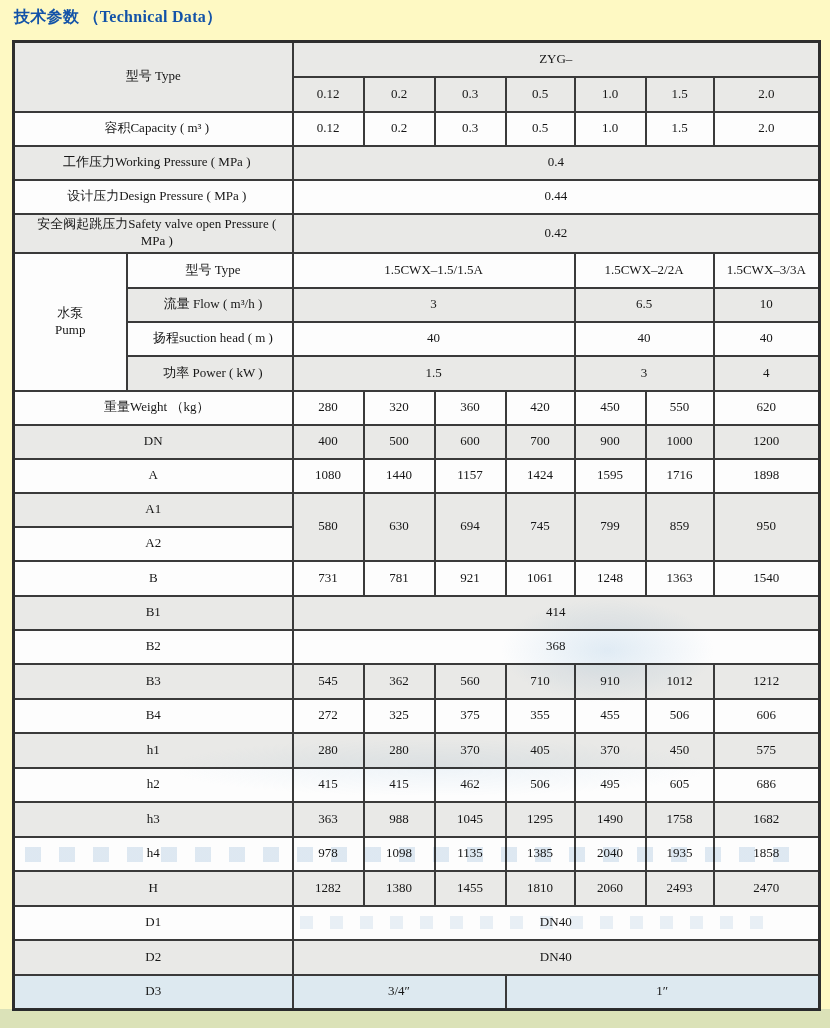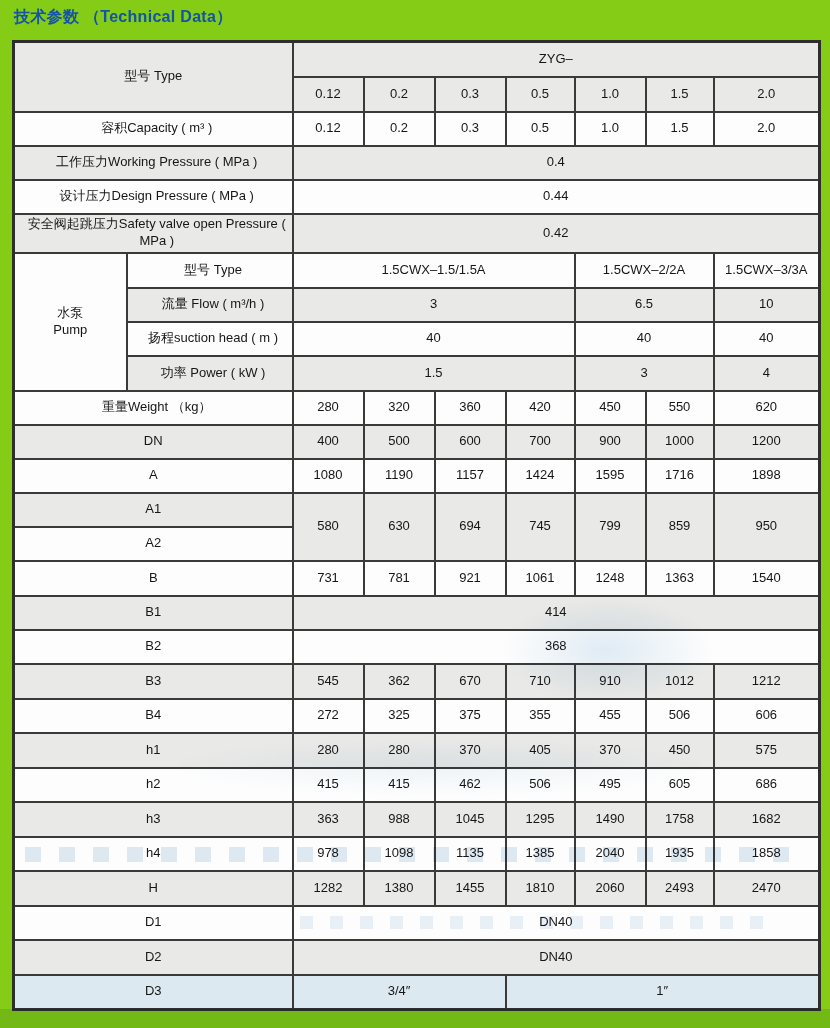--- a/index.html
+++ b/index.html
@@ -4,22 +4,23 @@
 <style>
   html, body { margin: 0; padding: 0; }
   body {
     font-family: "Liberation Sans", "DejaVu Sans", sans-serif;
     background: #ffffff;
   }
   .page {
     position: relative;
     width: 830px;
     height: 1028px;
-    background: #84cc16;
+    background: #fef9c3;
     overflow: hidden;
+    font-family: Liberation Serif, serif;
   }
   .page-title {
     position: absolute;
     left: 14px;
     top: 7px;
     font-size: 16px;
     font-weight: bold;
     color: var(--title, #1353a8);
     letter-spacing: 0.3px;
   }
@@ -183,21 +184,21 @@
           <td>500</td>
           <td>600</td>
           <td>700</td>
           <td>900</td>
           <td>1000</td>
           <td>1200</td>
         </tr>
         <tr class="bg-white" style="height: 34px;">
           <td colspan="2">A</td>
           <td>1080</td>
-          <td>1190</td>
+          <td>1440</td>
           <td>1157</td>
           <td>1424</td>
           <td>1595</td>
           <td>1716</td>
           <td>1898</td>
         </tr>
         <tr class="bg-gray" style="height: 34px;">
           <td colspan="2">A1</td>
           <td rowspan="2">580</td>
           <td rowspan="2">630</td>
@@ -225,21 +226,21 @@
           <td colspan="7">414</td>
         </tr>
         <tr class="bg-white" style="height: 34px;">
           <td colspan="2">B2</td>
           <td colspan="7">368</td>
         </tr>
         <tr class="bg-gray" style="height: 35px;">
           <td colspan="2">B3</td>
           <td>545</td>
           <td>362</td>
-          <td>670</td>
+          <td>560</td>
           <td>710</td>
           <td>910</td>
           <td>1012</td>
           <td>1212</td>
         </tr>
         <tr class="bg-white" style="height: 34px;">
           <td colspan="2">B4</td>
           <td>272</td>
           <td>325</td>
           <td>375</td>

